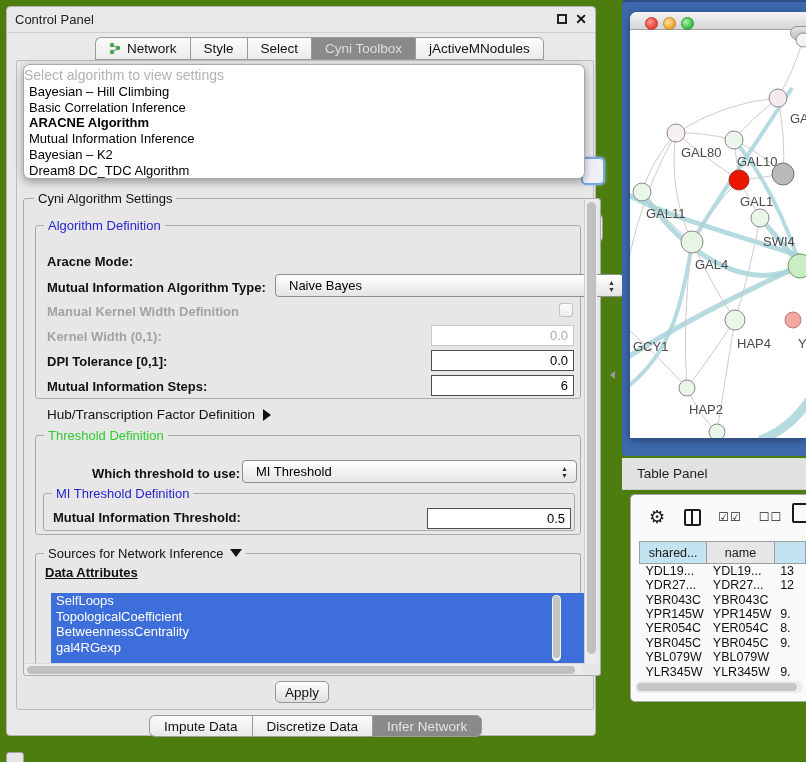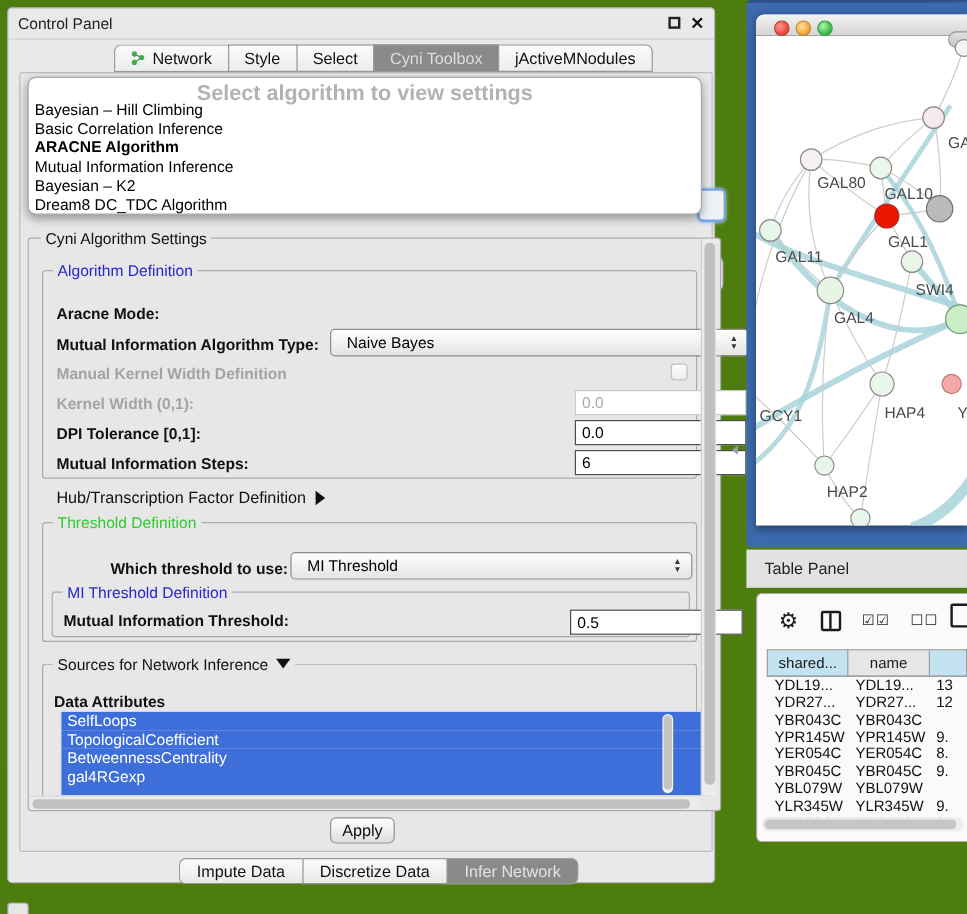--- a/index.html
+++ b/index.html
@@ -34,42 +34,42 @@
   
   .combo-frag { position:absolute; left:564px; top:96px; width:24px; height:28px;
                 border:2px solid #78a7e0; border-radius:5px; background:#eef2f8; box-shadow:0 0 3px #9cc0ec; }
   .combo-frag2 { position:absolute; left:30px; top:152px; width:556px; height:30px;
                  border:1px solid #9d9d9d; border-radius:6px; background:#f2f2f2; }
 
   
   .popup { position:absolute; left:16px; top:57px; width:562px; height:115px; background:#ffffff;
            border:1px solid #a9a9a9; border-radius:7px; box-shadow:0 3px 8px rgba(0,0,0,.35); z-index:50;
            padding-top:2px; }
-  .popup-title { text-align:center; color:#b2b2b2; font-size:18px; height:17px;font-weight:bold; }
+  .popup-title { text-align:left; color:#b2b2b2; font-size:14px; height:17px; }
   .popup-item { padding-left:5px; font-size:13px; line-height:15.7px; color:#000; white-space:nowrap; }
   .popup-item.bold { font-weight:bold; }
 
   
   .group { position:absolute; border:1px solid #ababab; border-radius:3px; }
   .group-title { position:absolute; top:-8px; left:8px; background:#e7e7e7; padding:0 4px; font-size:13px; }
   .t-black { color:#111; }
   .t-blue  { color:#2626cc; }
   .t-green { color:#2ecc2e; }
 
   .lbl { position:absolute; font-weight:bold; font-size:13px; color:#111; white-space:nowrap; }
   .lbl.dis { color:#a3a3a3; }
   .plain { font-weight:normal; }
 
   .combo { position:absolute; height:23px; border:1px solid #8e8e8e; border-radius:4px;
            background:linear-gradient(#ffffff,#e4e4e4); display:flex; align-items:center;
            padding-left:13px; font-size:13px; color:#000; }
   .combo .arrows { position:absolute; right:8px; top:4px; display:flex; flex-direction:column; line-height:7px;
            font-size:7px; color:#333; }
   .field { position:absolute; height:21px; background:#fff; border:1px solid #4e4e4e;
-           font-size:13px; text-align:left; padding:0 5px; line-height:19px; color:#000;margin-left:48px; }
+           font-size:13px; text-align:right; padding:0 5px; line-height:19px; color:#000; }
   .field.dis { border:1px solid #c9c9c9; color:#ababab; }
   .checkbox { position:absolute; width:14px; height:14px; border:1px solid #c2c2c2; border-radius:3px;
               background:linear-gradient(#fdfdfd,#eeeeee); }
   .tri-right { display:inline-block; width:0; height:0; border-left:8px solid #111;
                border-top:6px solid transparent; border-bottom:6px solid transparent; margin-left:8px; vertical-align:-2px; }
   .tri-down { display:inline-block; width:0; height:0; border-top:8px solid #111;
               border-left:6px solid transparent; border-right:6px solid transparent; margin-left:6px; vertical-align:1px; }
 
   
   .attr-list { position:absolute; left:44px; top:586px; width:512px; height:70px; background:#fff; overflow:hidden; }
@@ -245,21 +245,21 @@
       <span class="lbl" style="left:36px; top:449px;">Mutual Information Threshold:</span>
       <div class="field" style="left:410px; top:447px; width:144px;">
         <span>0.5</span>
       </div>
 
       <div class="group" style="left:18px; top:492px; width:546px; height:112px; border-bottom:none;">
         <span class="group-title t-black">
           <span>Sources for Network Inference</span><span class="tri-down"></span>
         </span>
       </div>
-      <span class="lbl" style="left:28px; top:516px;">Data Attributes</span>
+      <span class="lbl" style="left:28px; top:504px;text-decoration:underline;">Data Attributes</span>
 
       <div class="attr-list" style="left:34px; top:532px; width:543px; height:70px;">
         <div class="attr-item">SelfLoops</div>
         <div class="attr-item">TopologicalCoefficient</div>
         <div class="attr-item">BetweennessCentrality</div>
         <div class="attr-item">gal4RGexp</div>
         <div class="attr-sliver"></div>
       </div>
       <div class="list-vscroll" style="left:535px; top:534px;">
           <div class="thumb"></div>

